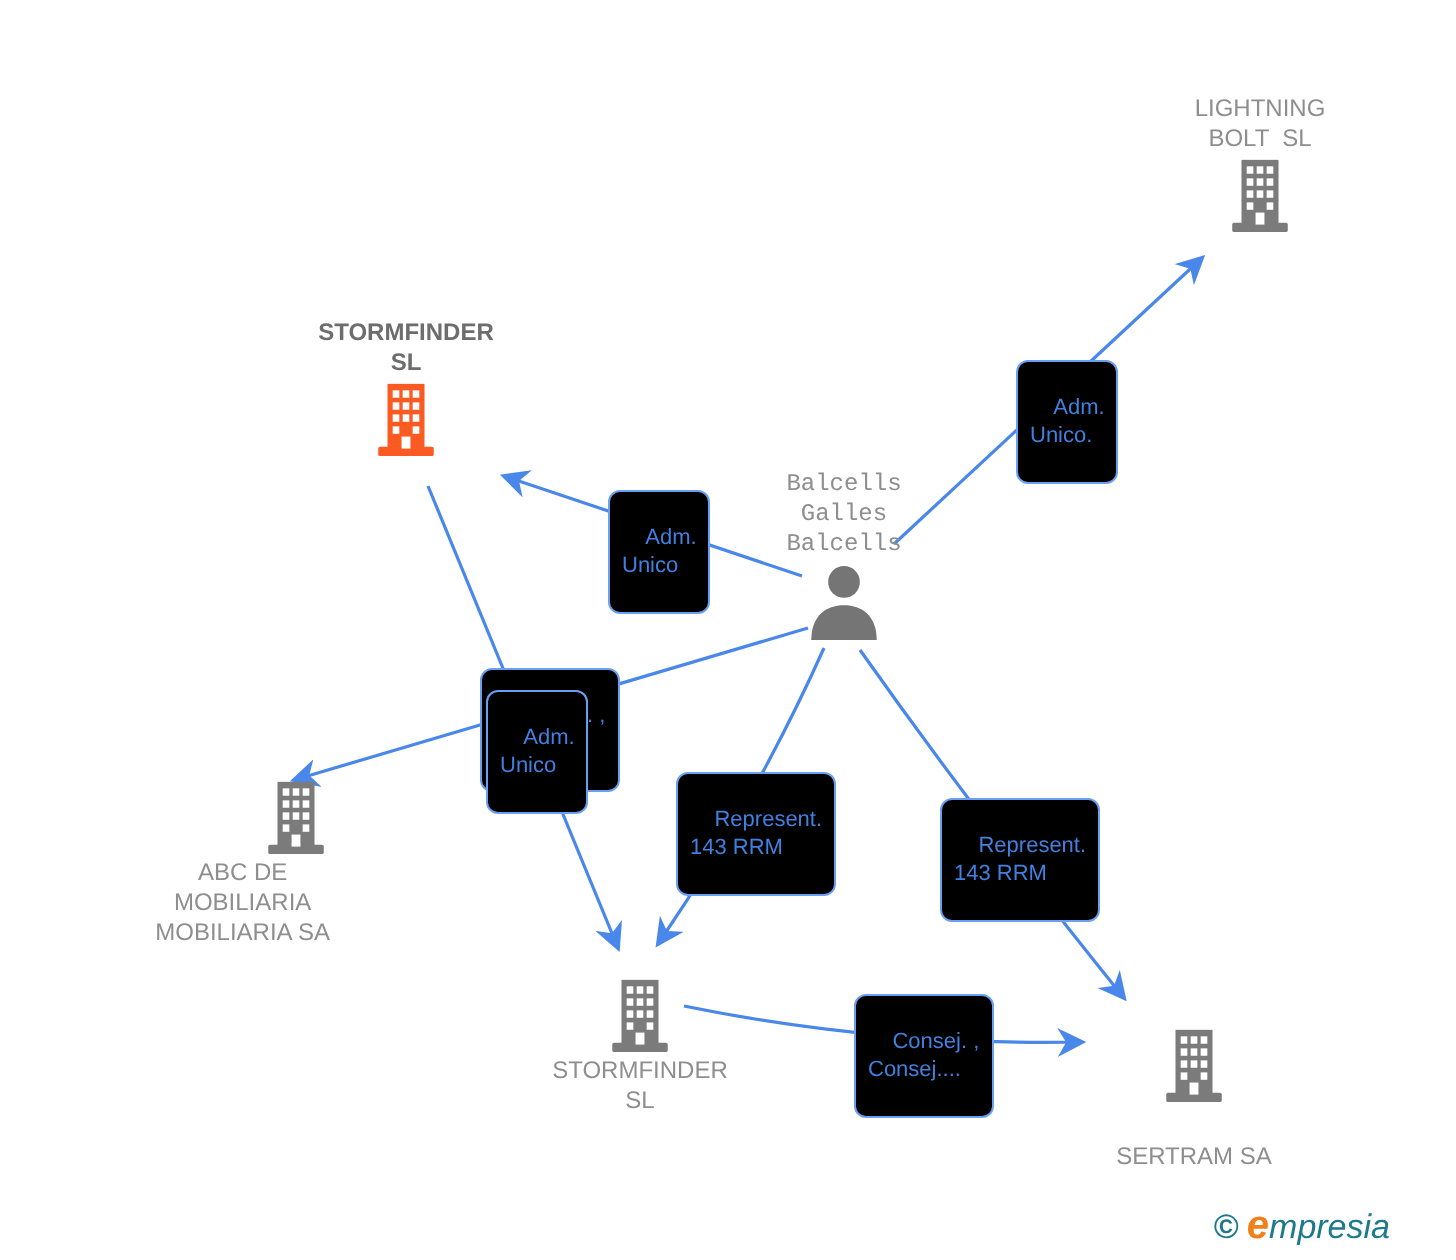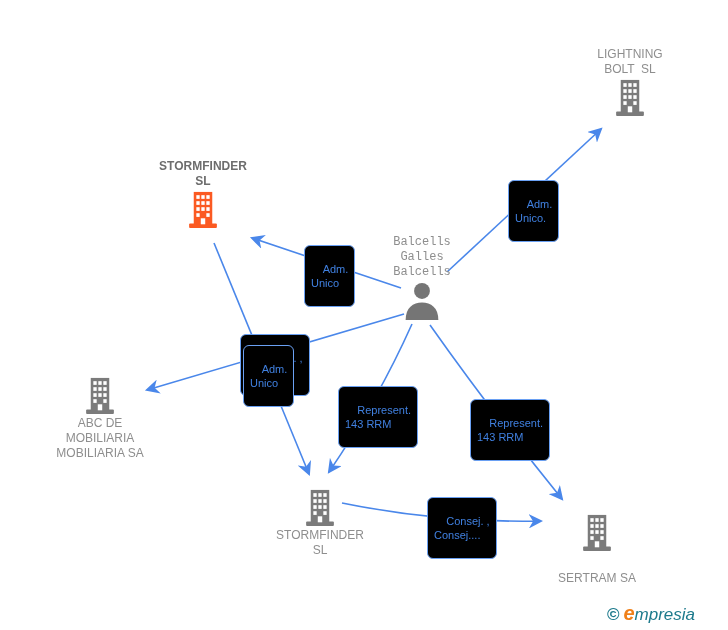--- a/index.html
+++ b/index.html
@@ -88,21 +88,21 @@
   </div>
 
   <div class="node" style="left:367px;top:235px;width:110px;font-family:Liberation Mono, monospace;">
     <div class="node-label"><span>Balcells</span><br><span>Galles</span><br><span>Balcells</span></div>
     <svg class="icon-person" viewBox="0 0 36 36" width="38" height="38">
       <circle cx="18" cy="8.5" r="7.5"></circle>
       <path d="M2.5,36 C2.5,24.5 9.5,19.5 18,19.5 C26.5,19.5 33.5,24.5 33.5,36 Z"></path>
     </svg>
   </div>
 
-  <div class="node" style="left:35px;top:377px;width:130px;">
+  <div class="node" style="left:35px;top:390px;width:130px;align-items:flex-end;">
     <svg class="icon-bld" viewBox="0 0 36 40" width="34" height="37">
       <rect class="bld" x="3" y="35" width="30" height="5" rx="1"></rect>
       <rect class="bld" x="8" y="1" width="20" height="35"></rect>
       <rect class="win" x="10.8" y="4.5" width="3.6" height="4"></rect>
         <rect class="win" x="16.2" y="4.5" width="3.6" height="4"></rect>
         <rect class="win" x="21.6" y="4.5" width="3.6" height="4"></rect>
       <rect class="win" x="10.8" y="11" width="3.6" height="4"></rect>
         <rect class="win" x="16.2" y="11" width="3.6" height="4"></rect>
         <rect class="win" x="21.6" y="11" width="3.6" height="4"></rect>
       <rect class="win" x="10.8" y="17.5" width="3.6" height="4"></rect>

